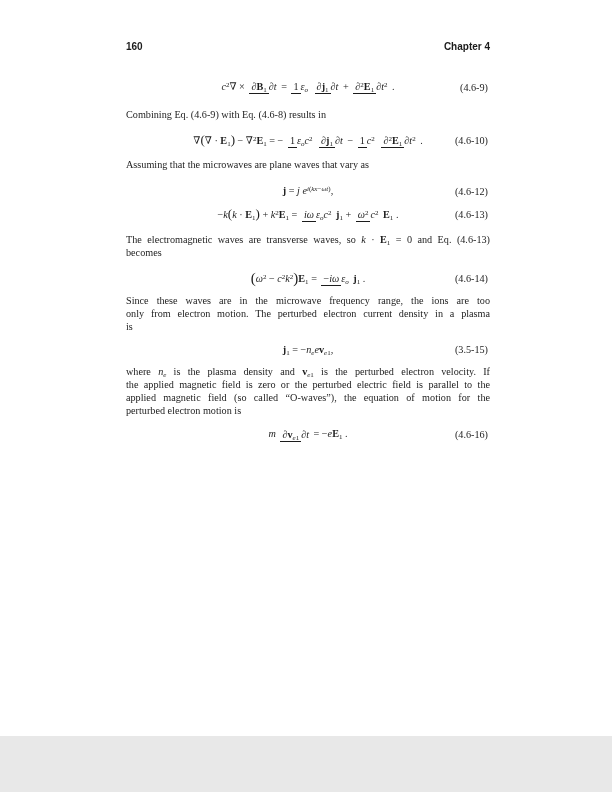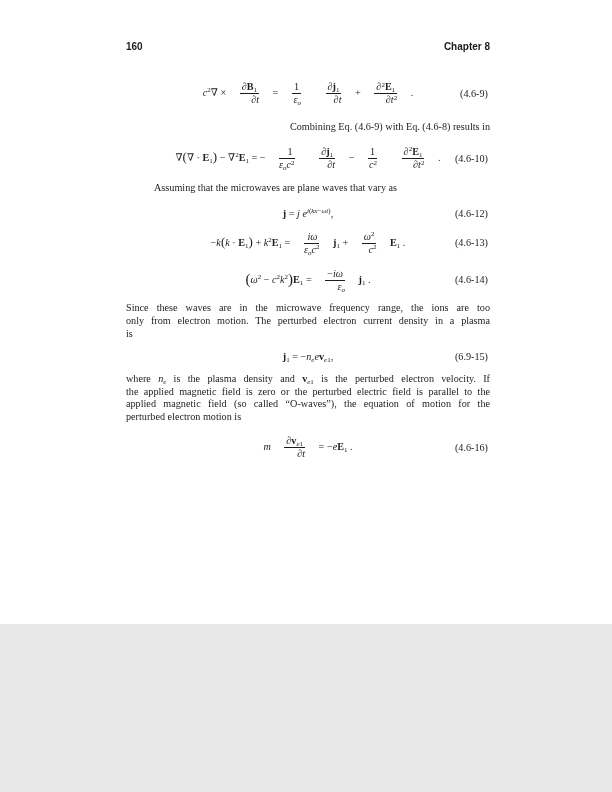--- a/index.html
+++ b/index.html
@@ -1,58 +1,58 @@
 <!DOCTYPE html>
 <html><head>
 <meta charset="utf-8">
 <style>
   html,body { margin:0; padding:0; background:#e8e8e8; }
   .page {
-    width:612px; height:624px; background:#ffffff; position:relative;
+    width:612px; height:736px; background:#ffffff; position:relative;
     font-family:"Liberation Serif","DejaVu Serif",serif;
     color:#1c1c1c; overflow:hidden;
     box-shadow:0 0 4px rgba(0,0,0,.25);
   }
   .header {
     position:absolute; left:126px; top:42px; width:364px;
     display:flex; justify-content:space-between;
     font-family:"Liberation Sans","DejaVu Sans",sans-serif;
     font-weight:bold; font-size:10px; line-height:10px;
   }
   .body-col {
     position:absolute; left:126px; top:75px; width:364px;
     font-size:10.2px; line-height:12.9px;
   }
   .para { margin:0; text-align:left; }
   .para .l { display:block; text-align:justify; text-align-last:justify; }
   .eq { position:relative; display:flex; justify-content:center; align-items:center; }
   .eqmath { text-align:center; white-space:nowrap; }
   .eqnum { position:absolute; right:2px; top:50%; transform:translateY(-50%); }
   .frac {
-    display:inline-flex; flex-direction:column; vertical-align:middle;
-    text-align:right; margin:0 11px; line-height:1.18;
+    display:inline-flex; flex-direction:row; vertical-align:middle;
+    text-align:left; margin:0 2px; line-height:1.18;
   }
   .frac .num { display:block; border-bottom:1px solid #1c1c1c; padding:0 2px 0px; }
   .frac .den { display:block; padding-top:0px; }
   sup, sub { font-size:7px; line-height:0; vertical-align:baseline; position:relative; }
   sup { top:-0.5em; }
   sub { top:0.28em; }
   .bp  { font-size:13px; }
   .bp2 { font-size:15px; vertical-align:-1px; }
   b { font-weight:bold; }
   i { font-style:italic; }
 </style>
 </head>
 <body>
 
 <div class="page">
 
   <div class="header">
     <span>160</span>
-    <span>Chapter 8</span>
+    <span>Chapter 4</span>
   </div>
 
   <div class="body-col">
 
     <div class="eq" style="margin-top:6px;">
       <span class="eqmath"><i>c</i><sup>2</sup>∇ × <span class="frac">
             <span class="num"><i>∂</i><b>B</b><sub>1</sub></span>
             <span class="den"><i>∂t</i></span>
           </span> = <span class="frac">
             <span class="num">1</span>
@@ -60,73 +60,74 @@
           </span> <span class="frac">
             <span class="num"><i>∂</i><b>j</b><sub>1</sub></span>
             <span class="den"><i>∂t</i></span>
           </span> + <span class="frac">
             <span class="num"><i>∂</i><sup>2</sup><b>E</b><sub>1</sub></span>
             <span class="den"><i>∂t</i><sup>2</sup></span>
           </span> .</span>
       <span class="eqnum">(4.6-9)</span>
     </div>
 
-    <p class="para" style="margin-top:15px;text-align:right;">Combining Eq. (4.6-9) with Eq. (4.6-8) results in</p>
+    <p class="para" style="margin-top:15px;">Combining Eq. (4.6-9) with Eq. (4.6-8) results in</p>
 
     <div class="eq" style="margin-top:12px;">
       <span class="eqmath">∇<span class="bp">(</span>∇ · <b>E</b><sub>1</sub><span class="bp">)</span> − ∇<sup>2</sup><b>E</b><sub>1</sub> = − <span class="frac">
             <span class="num">1</span>
             <span class="den"><i>ε</i><sub><i>o</i></sub><i>c</i><sup>2</sup></span>
           </span> <span class="frac">
             <span class="num"><i>∂</i><b>j</b><sub>1</sub></span>
             <span class="den"><i>∂t</i></span>
           </span> − <span class="frac">
             <span class="num">1</span>
             <span class="den"><i>c</i><sup>2</sup></span>
           </span> <span class="frac">
             <span class="num"><i>∂</i><sup>2</sup><b>E</b><sub>1</sub></span>
             <span class="den"><i>∂t</i><sup>2</sup></span>
           </span> .</span>
       <span class="eqnum">(4.6-10)</span>
     </div>
 
-    <p class="para" style="margin-top:11px;margin-left:28px;">Assuming that the microwaves are plane waves that vary as</p>
+    <p class="para" style="margin-top:11px;">Assuming that the microwaves are plane waves that vary as</p>
 
 
     <div class="eq" style="margin-top:13px;justify-content:center;">
       <span class="eqmath"><b>j</b> = <i>j</i> <i>e</i><sup><i>i</i>(<i>kx</i>−<i>ωt</i>)</sup>,</span>
       <span class="eqnum">(4.6-12)</span>
     </div>
 
 
     <div class="eq" style="margin-top:10px;">
       <span class="eqmath">−<i>k</i><span class="bp">(</span><i>k</i> · <b>E</b><sub>1</sub><span class="bp">)</span> + <i>k</i><sup>2</sup><b>E</b><sub>1</sub> = <span class="frac">
             <span class="num"><i>iω</i></span>
             <span class="den"><i>ε</i><sub><i>o</i></sub><i>c</i><sup>2</sup></span>
           </span> <b>j</b><sub>1</sub> + <span class="frac">
             <span class="num"><i>ω</i><sup>2</sup></span>
             <span class="den"><i>c</i><sup>2</sup></span>
           </span> <b>E</b><sub>1</sub> .</span>
       <span class="eqnum">(4.6-13)</span>
     </div>
 
+    <p class="para" style="margin-top:12px;"><span class="l">The electromagnetic waves are transverse waves, so <i>k</i> · <b>E</b><sub>1</sub> = 0 and Eq. (4.6-13)</span>becomes</p>
 
     <div class="eq" style="margin-top:12px;">
       <span class="eqmath"><span class="bp2">(</span><i>ω</i><sup>2</sup> − <i>c</i><sup>2</sup><i>k</i><sup>2</sup><span class="bp2">)</span><b>E</b><sub>1</sub> = <span class="frac">
             <span class="num">−<i>iω</i></span>
             <span class="den"><i>ε</i><sub><i>o</i></sub></span>
           </span> <b>j</b><sub>1</sub> .</span>
       <span class="eqnum">(4.6-14)</span>
     </div>
 
     <p class="para" style="margin-top:9px;"><span class="l">Since these waves are in the microwave frequency range, the ions are too</span><span class="l">only from electron motion. The perturbed electron current density in a plasma</span>is</p>
 
     <div class="eq" style="margin-top:10px;">
       <span class="eqmath"><b>j</b><sub>1</sub> = −<i>n</i><sub><i>e</i></sub><i>e</i><b>v</b><sub><i>e</i>1</sub>,</span>
-      <span class="eqnum">(6.9-15)</span>
+      <span class="eqnum">(3.5-15)</span>
     </div>
 
     <p class="para" style="margin-top:9px;"><span class="l">where <i>n</i><sub><i>e</i></sub> is the plasma density and <b>v</b><sub><i>e</i>1</sub> is the perturbed electron velocity. If</span><span class="l">the applied magnetic field is zero or the perturbed electric field is parallel to the</span><span class="l">applied magnetic field (so called “O-waves”), the equation of motion for the</span>perturbed electron motion is</p>
 
     <div class="eq" style="margin-top:11px;">
       <span class="eqmath"><i>m</i> <span class="frac">
             <span class="num"><i>∂</i><b>v</b><sub><i>e</i>1</sub></span>
             <span class="den"><i>∂t</i></span>
           </span> = −<i>e</i><b>E</b><sub>1</sub> .</span>
       <span class="eqnum">(4.6-16)</span>

